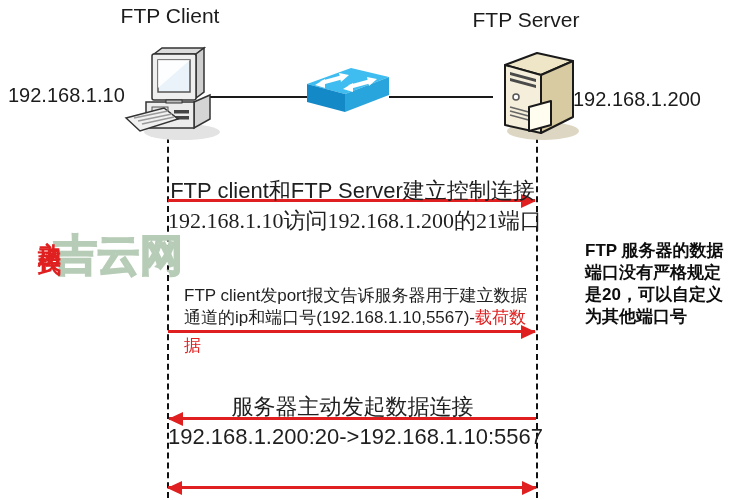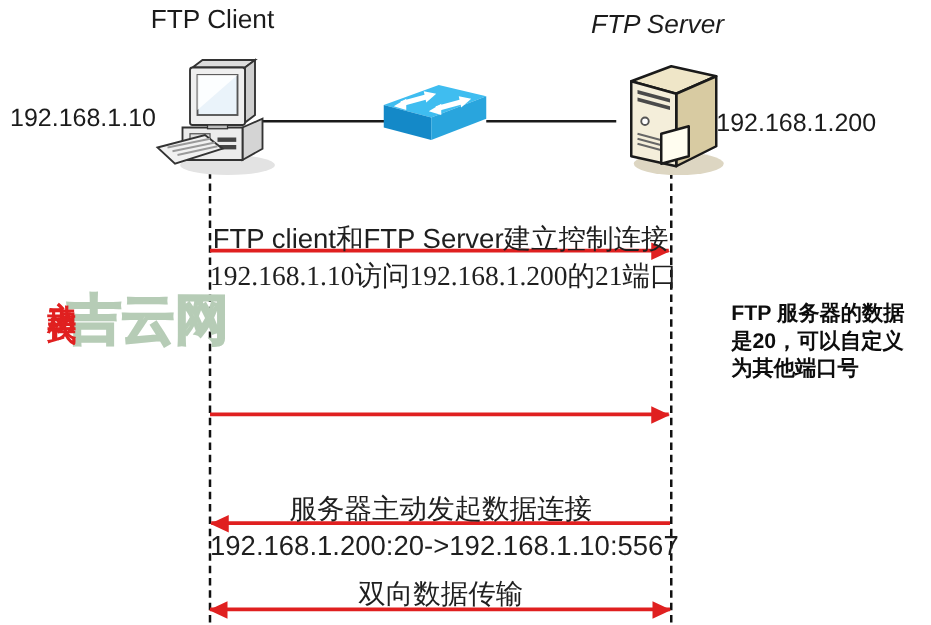--- a/index.html
+++ b/index.html
@@ -4,21 +4,21 @@
 <style>
   html,body { margin:0; padding:0; background:#fff; }
   .canvas {
     position:relative; width:745px; height:500px; background:#ffffff;
     font-family:"Liberation Sans","DejaVu Sans",sans-serif; overflow:hidden;
   }
   
   .device-title { position:absolute; width:160px; text-align:center;
     font-size:21px; color:#1b1b1b; z-index:3; }
   #client-title { left:90px; top:4px; }
-  #server-title { left:446px; top:8px;font-style:italic; }
+  #server-title { left:446px; top:8px; }
   .ip-label { position:absolute; font-size:20px; color:#1b1b1b; z-index:3; }
   #client-ip { left:8px; top:84px; }
   #server-ip { left:573px; top:88px; }
   .icon-svg { position:absolute; z-index:2; }
   #pc-icon     { left:122px; top:44px; width:104px; height:100px; }
   #switch-icon { left:303px; top:62px; width:90px;  height:56px;  }
   #server-icon { left:489px; top:45px; width:100px; height:98px;  }
   .cable { position:absolute; top:96px; height:2px; background:#1a1a1a; z-index:1; }
   #cable-left  { left:207px; width:104px; }
   #cable-right { left:389px; width:104px; }
@@ -126,38 +126,43 @@
 
   <div class="lifeline" id="lifeline-client"></div>
   <div class="lifeline" id="lifeline-server"></div>
 
   <div class="msg-center" id="msg1-label">FTP client和FTP Server建立控制连接</div>
   <div class="arrow" id="arrow-1">
     <span class="head right"></span>
   </div>
   <div class="msg-center" id="msg1-sub">192.168.1.10访问192.168.1.200的21端口</div>
 
+  <div id="msg2-block">
+    <div>FTP client发port报文告诉服务器用于建立数据</div>
+    <div><span>通道的ip和端口号(192.168.1.10,5567)-</span><span class="red-text">载荷数</span></div>
+    <div class="red-text" id="msg2-line3">据</div>
+  </div>
   <div class="arrow" id="arrow-2">
     <span class="head right"></span>
   </div>
 
   <div class="msg-center" id="msg3-label">服务器主动发起数据连接</div>
   <div class="arrow" id="arrow-3">
     <span class="head left"></span>
   </div>
   <div class="msg-center" id="msg3-sub">192.168.1.200:20-&gt;192.168.1.10:5567</div>
 
-  <div class="msg-center" id="msg4-label">双向数据传输</div>
   <div class="arrow" id="arrow-4">
     <span class="head left"></span>
     <span class="head right"></span>
   </div>
 
   <div id="watermark">吉云网</div>
   <div id="mode-label">主动模式</div>
 
   <div id="note-block">
     <div>FTP 服务器的数据</div>
+    <div>端口没有严格规定</div>
     <div>是20，可以自定义</div>
     <div>为其他端口号</div>
   </div>
 
 </div>
 
 </body></html>

